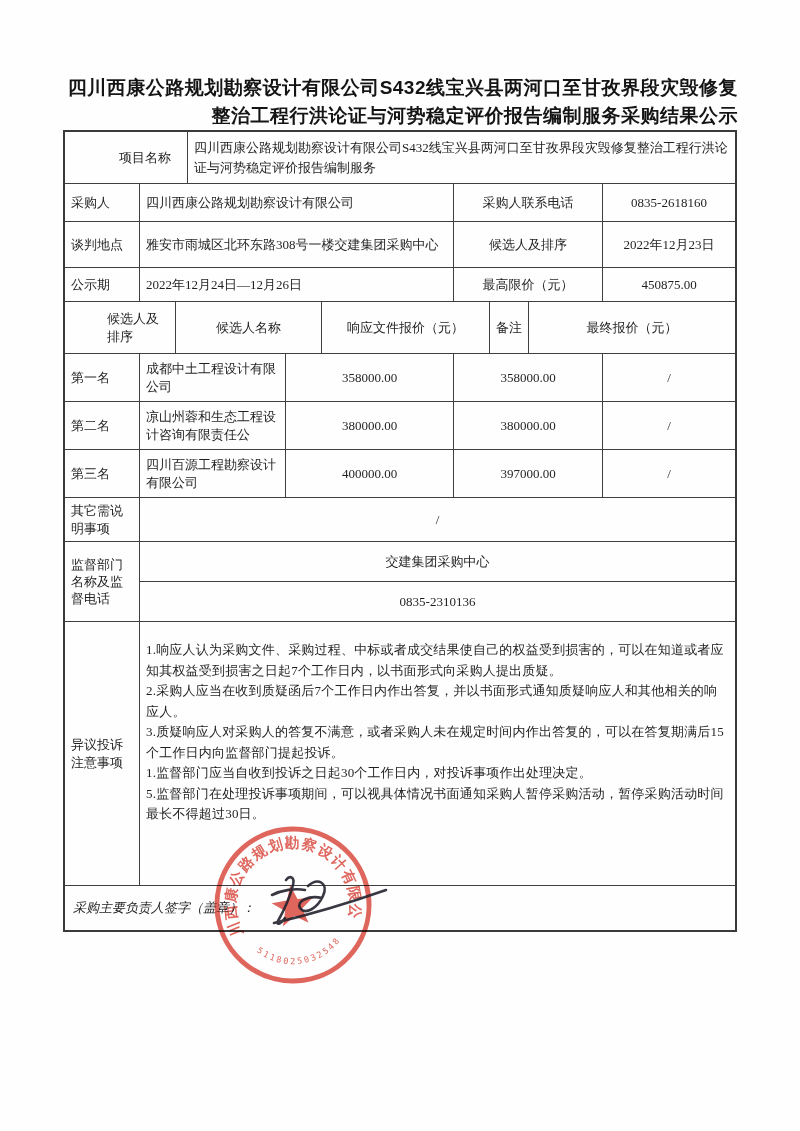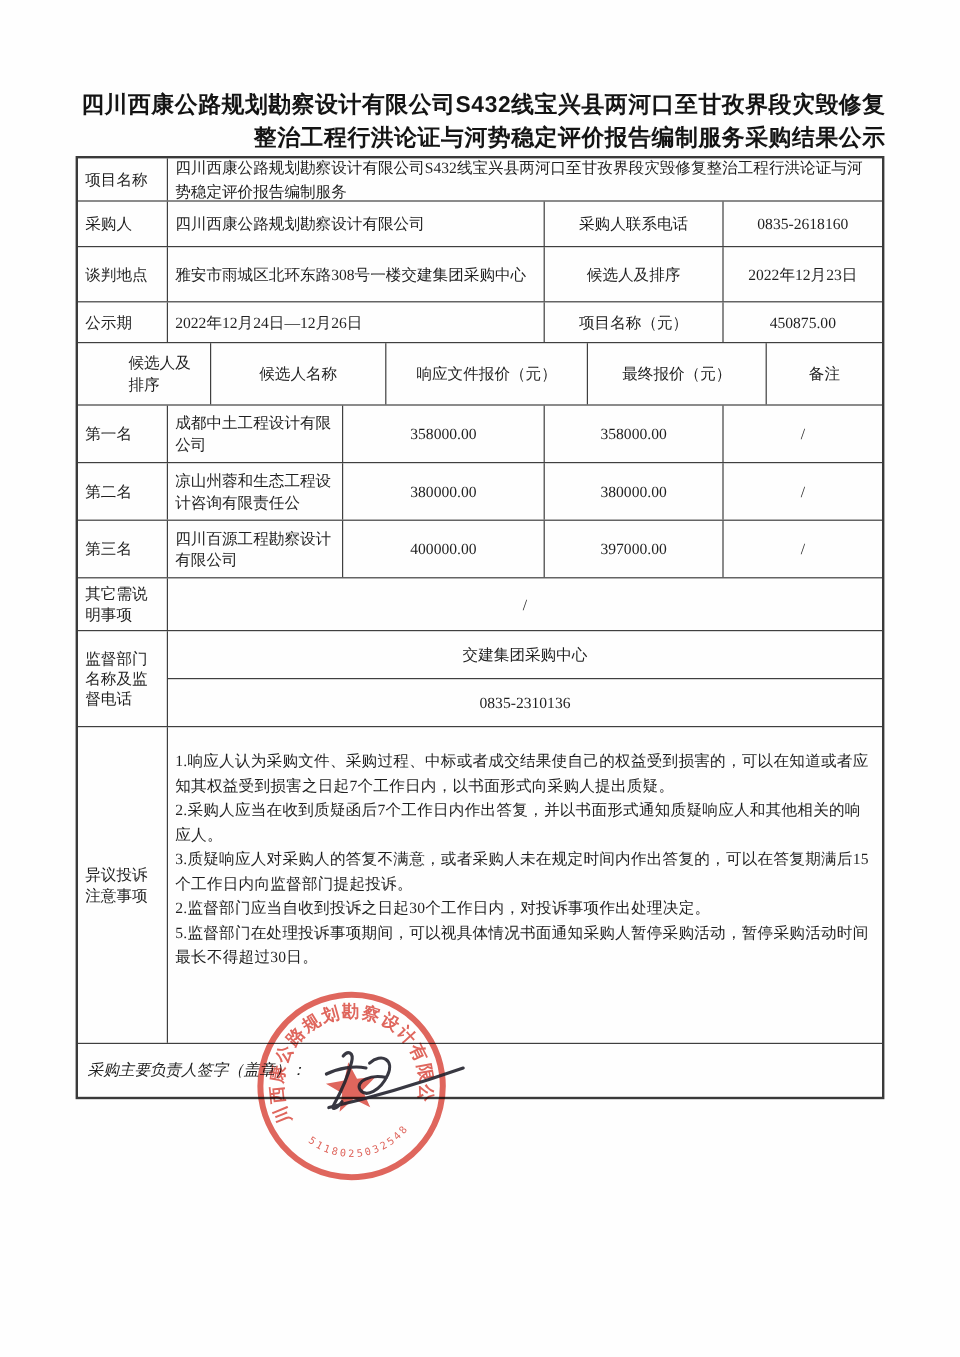--- a/index.html
+++ b/index.html
@@ -28,21 +28,21 @@
     padding:3px 6px; line-height:1.32; overflow:hidden;
   }
   .cell:last-child { border-right:none; flex:1; }
   .lab   { width:75px; }
   .w-name  { width:146px; }
   .w-bid   { width:168px; justify-content:center; text-align:left;font-family:Liberation Serif, serif; }
   .w-final { width:149px; justify-content:center; text-align:center; }
   .w-content { width:314px; }
   .w-mid   { width:149px; justify-content:center; text-align:center; }
   .center  { justify-content:center; text-align:center; }
-  .h-r1 { height:36px; } .h-r2 { height:38px; } .h-r3 { height:46px; }
+  .h-r1 { height:52px;padding-left:48px; } .h-r2 { height:38px; } .h-r3 { height:46px; }
   .h-r4 { height:34px; } .h-r5 { height:52px;padding-left:36px; }
   .h-cand { height:48px; } .h-other { height:44px; } .h-big { height:264px; } .h-sig { height:44px; }
   .sup-right { flex:1; display:flex; flex-direction:column; }
   .sup-sub { flex:1; display:flex; align-items:center; justify-content:center; }
   .sup-sub:first-child { border-bottom:1.5px solid #3f3f3f; }
   .big-cell { align-items:flex-start; padding-top:6px;margin-top:12px; }
   .objection-text { line-height:1.58; letter-spacing:0.2px; }
   .sig-row .cell { padding-left:8px; }
   .stamp-wrap { position:absolute; left:188px; top:800px; width:210px; height:210px;
     mix-blend-mode:multiply; pointer-events:none; }
@@ -73,30 +73,30 @@
     <div class="row h-r3">
       <div class="cell lab">谈判地点</div>
       <div class="cell w-content">雅安市雨城区北环东路308号一楼交建集团采购中心</div>
       <div class="cell w-mid">候选人及排序</div>
       <div class="cell center">2022年12月23日</div>
     </div>
 
     <div class="row h-r4">
       <div class="cell lab">公示期</div>
       <div class="cell w-content">2022年12月24日—12月26日</div>
-      <div class="cell w-mid">项目名称（元）</div>
+      <div class="cell w-mid">最高限价（元）</div>
       <div class="cell center">450875.00</div>
     </div>
 
     <div class="row h-r5">
       <div class="cell lab">候选人及排序</div>
       <div class="cell w-name center">候选人名称</div>
       <div class="cell w-bid">响应文件报价（元）</div>
+      <div class="cell center">备注</div>
       <div class="cell w-final">最终报价（元）</div>
-      <div class="cell center">备注</div>
     </div>
 
     <div class="row h-cand">
       <div class="cell lab">第一名</div>
       <div class="cell w-name">成都中土工程设计有限公司</div>
       <div class="cell w-bid">358000.00</div>
       <div class="cell w-final">358000.00</div>
       <div class="cell center">/</div>
     </div>
 
@@ -129,21 +129,21 @@
       </div>
     </div>
 
     <div class="row h-big">
       <div class="cell lab">异议投诉注意事项</div>
       <div class="cell big-cell">
         <div class="objection-text">
           <div>1.响应人认为采购文件、采购过程、中标或者成交结果使自己的权益受到损害的，可以在知道或者应知其权益受到损害之日起7个工作日内，以书面形式向采购人提出质疑。</div>
           <div>2.采购人应当在收到质疑函后7个工作日内作出答复，并以书面形式通知质疑响应人和其他相关的响应人。</div>
           <div>3.质疑响应人对采购人的答复不满意，或者采购人未在规定时间内作出答复的，可以在答复期满后15个工作日内向监督部门提起投诉。</div>
-          <div>2.监督部门应当自收到投诉之日起30个工作日内，对投诉事项作出处理决定。</div>
+          <div>1.监督部门应当自收到投诉之日起30个工作日内，对投诉事项作出处理决定。</div>
           <div>5.监督部门在处理投诉事项期间，可以视具体情况书面通知采购人暂停采购活动，暂停采购活动时间最长不得超过30日。</div>
         </div>
       </div>
     </div>
 
     <div class="row h-sig sig-row">
       <div class="cell">
         <span>采购主要负责人签字（盖章）：</span>
       </div>
     </div>

